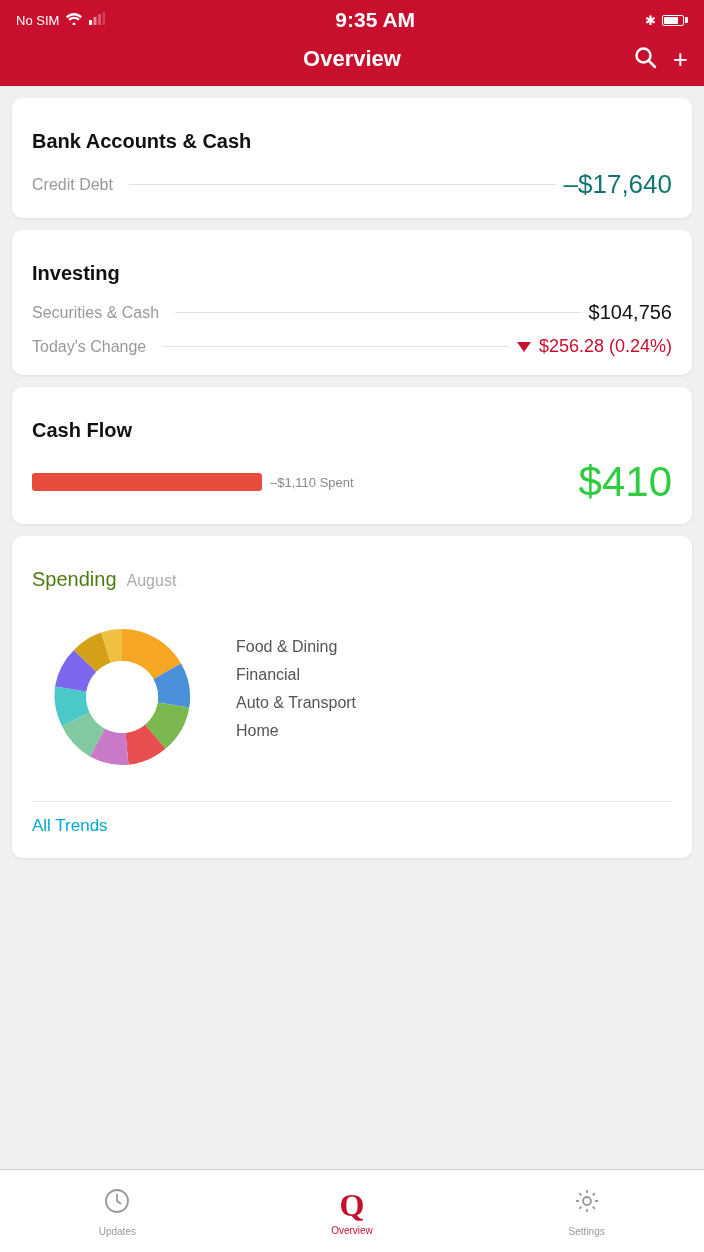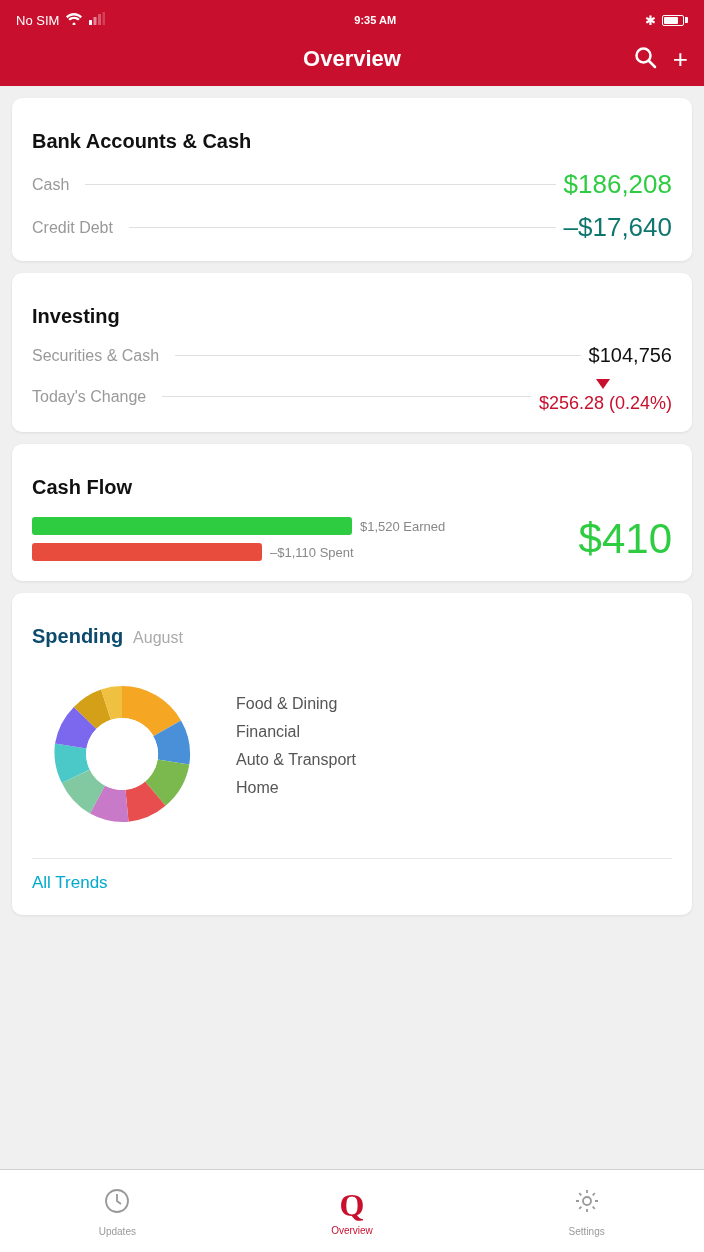--- a/index.html
+++ b/index.html
@@ -19,21 +19,21 @@
       color: white;
       display: flex;
       justify-content: space-between;
       align-items: center;
       padding: 8px 16px 4px;
       font-size: 13px;
       font-weight: 500;
       height: 36px;
     }
     .status-left { display: flex; align-items: center; gap: 6px; }
-    .status-center { font-size: 11px; font-weight: 600; }
+    .status-center { font-size: 21px; font-weight: 600; }
     .status-right { display: flex; align-items: center; gap: 6px; }
 
     
     .header {
       background: #c8102e;
       color: white;
       display: flex;
       justify-content: center;
       align-items: center;
       padding: 10px 16px 14px;
@@ -107,21 +107,21 @@
     }
     .row-value {
       font-size: 22px;
       font-weight: 300;
       color: #111;
       white-space: nowrap;
     }
     .row-value.green { color: #2ecc40; font-size: 26px; font-weight: 300; }
     .row-value.negative { color: #0f766e; font-size: 26px; font-weight: 300; }
     .row-value.securities { font-size: 20px; font-weight: 400; color: #111; }
-    .row-value.change-negative { color: #c8102e; font-size: 18px; display: flex; align-items: center; gap: 4px; flex-direction: column; }
+    .row-value.change-negative { color: #c8102e; font-size: 18px; display: flex; align-items: center; gap: 4px; }
 
     
     .cashflow-container { display: flex; align-items: center; gap: 16px; }
     .cashflow-bars { flex: 1; }
     .cashflow-bar-row { display: flex; align-items: center; gap: 8px; margin-bottom: 8px; }
     .cashflow-bar-row:last-child { margin-bottom: 0; }
     .bar {
       height: 18px;
       border-radius: 3px;
     }
@@ -130,21 +130,21 @@
     .bar-label { font-size: 13px; color: #888; white-space: nowrap; }
     .cashflow-total {
       font-size: 42px;
       font-weight: 300;
       color: #2ecc40;
       white-space: nowrap;
     }
 
     
     .spending-header { display: flex; align-items: baseline; gap: 10px; margin-bottom: 16px; }
-    .spending-title { font-size: 20px; font-weight: 700; color: #0c4a6e; }
+    .spending-title { font-size: 20px; font-weight: 400; color: #4d7c0f; }
     .spending-month { font-size: 16px; color: #aaa; font-weight: 400; }
     .spending-body { display: flex; align-items: center; gap: 24px; }
 
     
     .donut-wrap { width: 180px; height: 180px; flex-shrink: 0; }
 
     
     .spending-legend { flex: 1; }
     .legend-item {
       font-size: 16px;
@@ -284,24 +284,20 @@
     </span>
     <span class="header-icon" style="font-size:26px;font-weight:300;">+</span>
   </div>
 </div>
 
 <div class="content">
 
   <div class="card">
     <div class="card-title">Bank Accounts &amp; Cash</div>
     <div class="row-item">
-      <span class="row-label">Cash</span>
-      <span class="row-value green">$186,208</span>
-    </div>
-    <div class="row-item">
       <span class="row-label">Credit Debt</span>
       <span class="row-value negative">–$17,640</span>
     </div>
   </div>
 
   <div class="card">
     <div class="card-title">Investing</div>
     <div class="row-item">
       <span class="row-label">Securities &amp; Cash</span>
       <span class="row-value securities">$104,756</span>
@@ -312,24 +308,20 @@
         <span class="triangle-down"></span>
         <span>$256.28 (0.24%)</span>
       </span>
     </div>
   </div>
 
   <div class="card">
     <div class="card-title">Cash Flow</div>
     <div class="cashflow-container">
       <div class="cashflow-bars">
-        <div class="cashflow-bar-row">
-          <div class="bar bar-green" style="width:320px;"></div>
-          <span class="bar-label">$1,520 Earned</span>
-        </div>
         <div class="cashflow-bar-row">
           <div class="bar bar-red" style="width:230px;"></div>
           <span class="bar-label">–$1,110 Spent</span>
         </div>
       </div>
       <div class="cashflow-total">$410</div>
     </div>
   </div>
 
   <div class="card">

